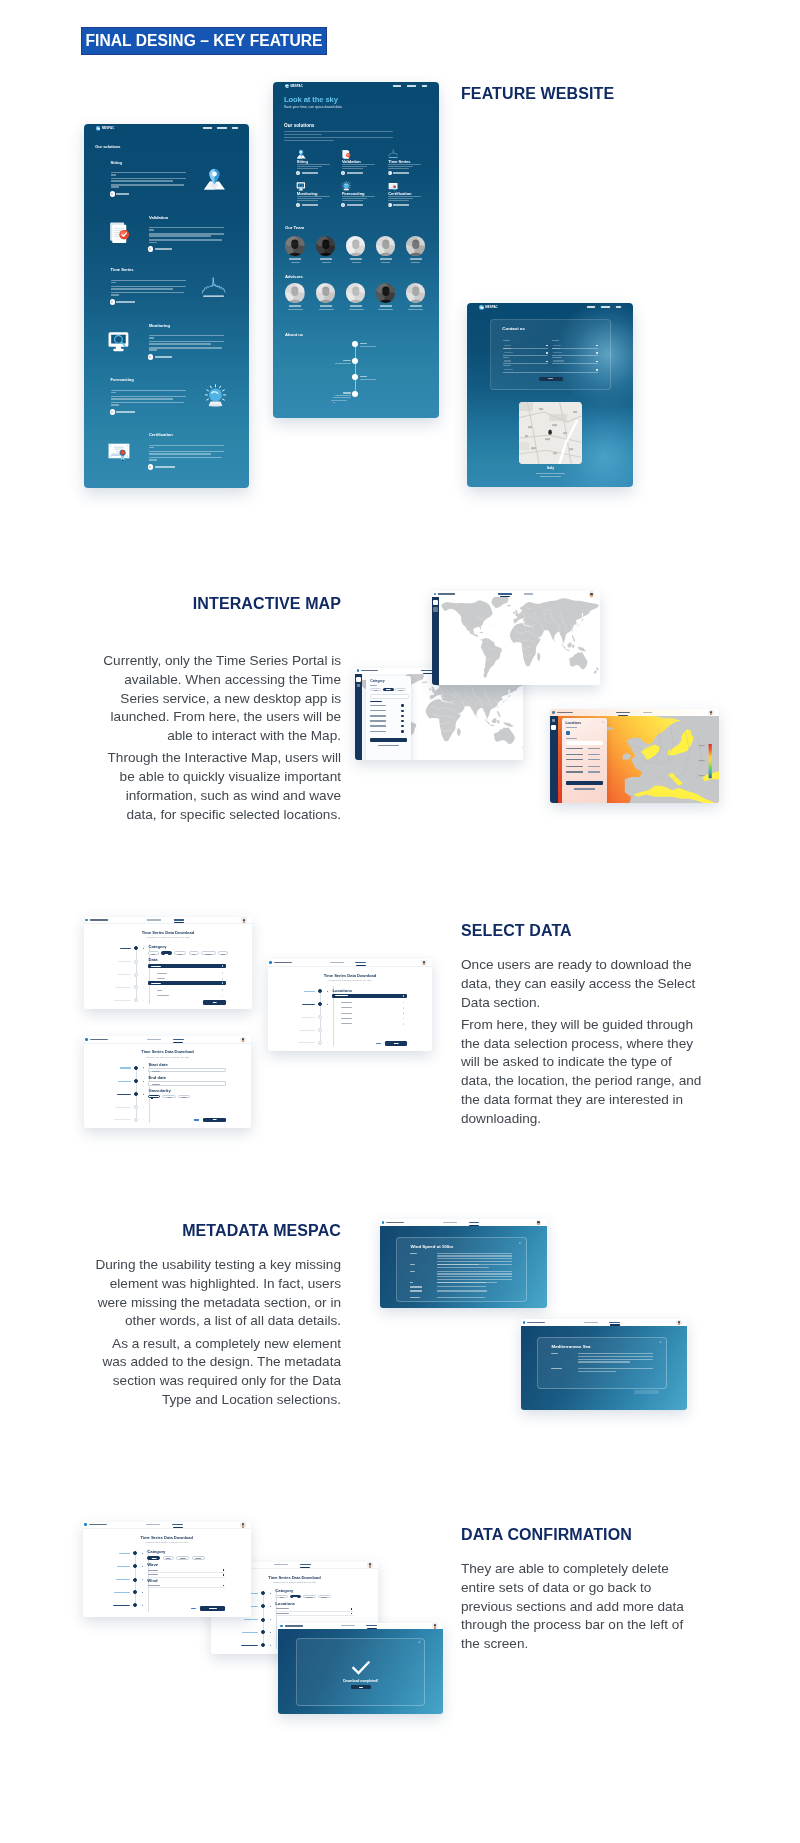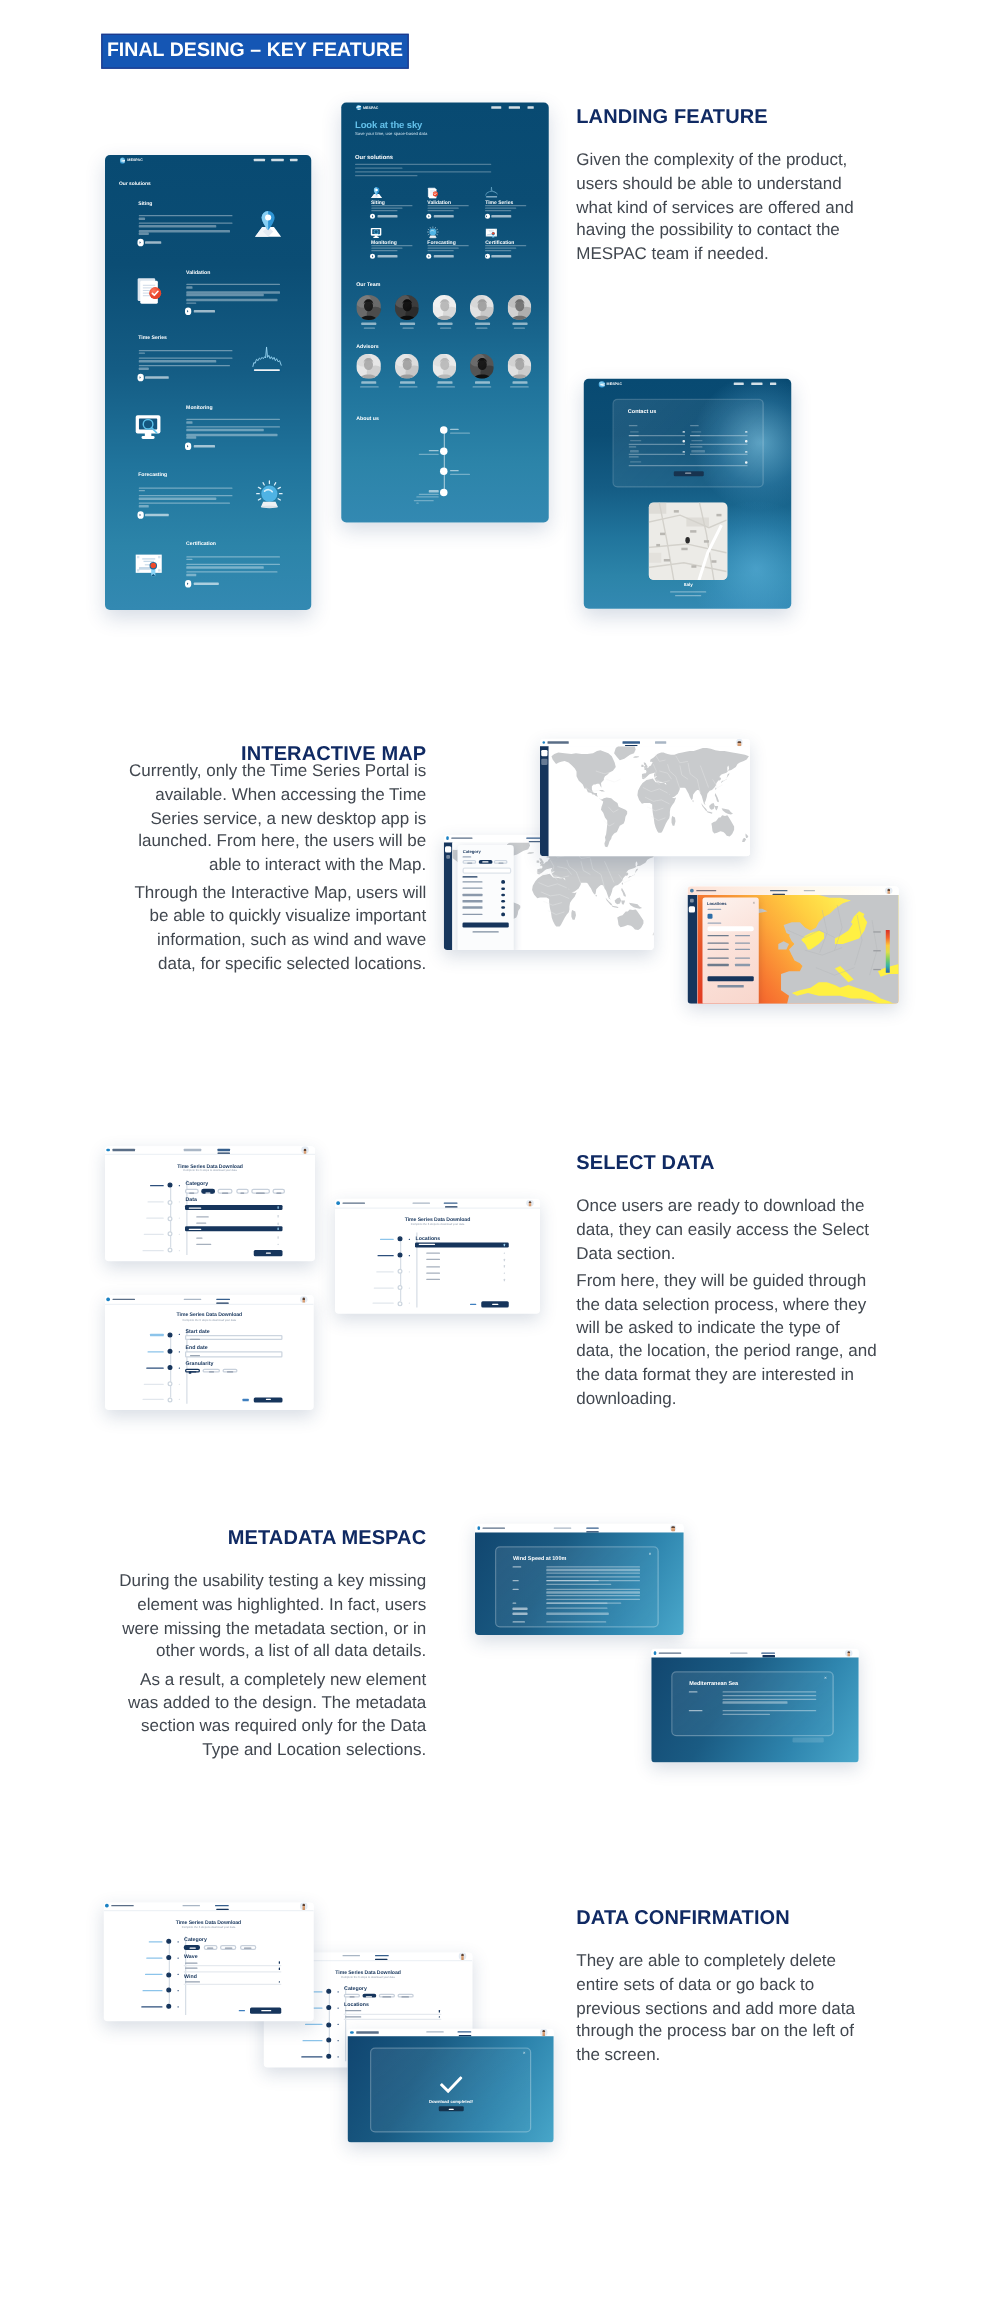--- a/index.html
+++ b/index.html
@@ -60,27 +60,26 @@
   .vline{position:absolute;width:.4px;background:#d7dee6;}
 </style>
 </head>
 <body>
 
 <div class="page">
   <div class="banner">
     <span>FINAL DESING – KEY FEATURE</span>
   </div>
 
-  <div class="sec-title right-col" style="top:85px">LANDING FEATURE</div>
+  <div class="sec-title right-col" style="top:85px">FEATURE WEBSITE</div>
   <div class="sec-body right-col" style="top:119px">
-    <p>Given the complexity of the product,<br>users should be able to understand<br>what kind of services are offered and<br>having the possibility to contact the<br>MESPAC team if needed.</p>
   </div>
 
   <div class="sec-title left-col" style="top:595px">INTERACTIVE MAP</div>
-  <div class="sec-body left-col" style="top:608px">
+  <div class="sec-body left-col" style="top:652px">
     <p>Currently, only the Time Series Portal is<br>available. When accessing the Time<br>Series service, a new desktop app is<br>launched. From here, the users will be<br>able to interact with the Map.</p>
     <p>Through the Interactive Map, users will<br>be able to quickly visualize important<br>information, such as wind and wave<br>data, for specific selected locations.</p>
   </div>
 
   <div class="sec-title right-col" style="top:922px">SELECT DATA</div>
   <div class="sec-body right-col" style="top:956px">
     <p>Once users are ready to download the<br>data, they can easily access the Select<br>Data section.</p>
     <p>From here, they will be guided through<br>the data selection process, where they<br>will be asked to indicate the type of<br>data, the location, the period range, and<br>the data format they are interested in<br>downloading.</p>
   </div>
 

